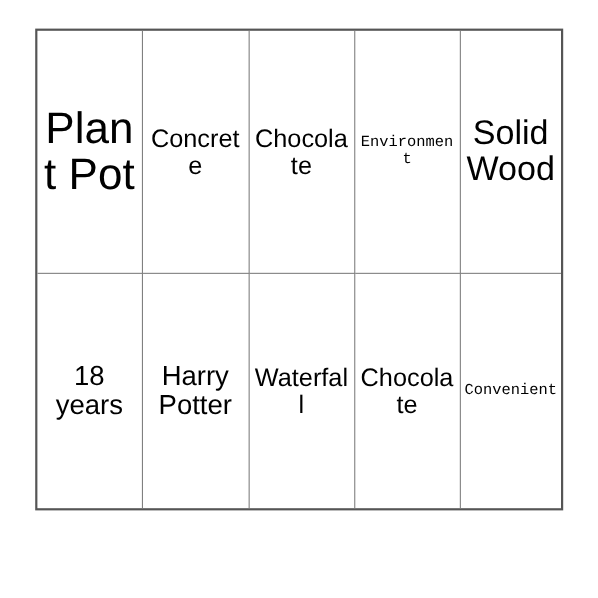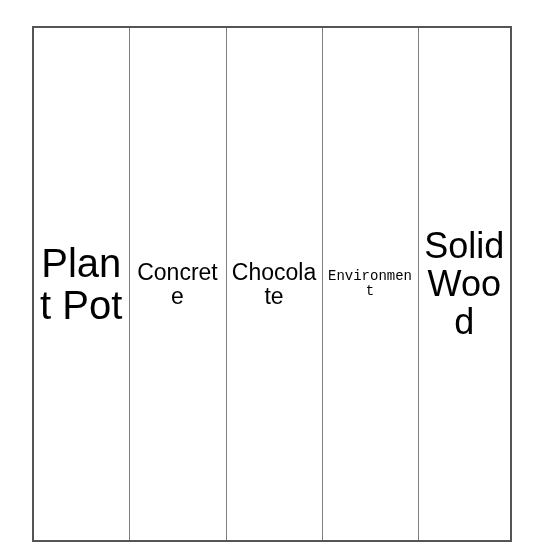--- a/index.html
+++ b/index.html
@@ -20,21 +20,21 @@
     left: 0;
     top: 0;
     width: 544px;
     height: 544px;
   }
   #bingo-card {
     position: absolute;
     left: 32px;
     top: 26px;
     width: 480px;
-    height: 516px;
+    height: 438px;
     box-sizing: border-box;
     border: 2px solid #555555;
     background: #ffffff;
   }
   table.bingo-table {
     width: 100%;
     height: 100%;
     border-collapse: collapse;
     table-layout: fixed;
   }
@@ -62,21 +62,21 @@
 
   
   tr.r0 { height: 98px; }
   tr.r1 { height: 97px; }
   tr.r2 { height: 96px; }
   tr.r3 { height: 95px; }
   tr.r4 { height: 97px; }
 
   
   .sz-xl { font-size: 40px; }
-  .sz-lg { font-size: 36px; }
+  .sz-lg { font-size: 31px; }
   .sz-md { font-size: 25px; }
   .sz-sm { font-size: 23px; }
   .sz-xs { font-size: 14px; font-family: Liberation Mono, monospace; }
   .sz-xxs { font-size: 13px; }
 
   .cell-text { display: block; }
 </style>
 </head>
 <body>
 
@@ -101,16 +101,33 @@
           <td class="bingo-cell sz-sm">
               <span class="cell-text">Chocolate</span>
             </td>
           <td class="bingo-cell sz-xs">
               <span class="cell-text">Environment</span>
             </td>
           <td class="bingo-cell sz-lg">
               <span class="cell-text">Solid Wood</span>
             </td>
         </tr>
+        <tr class="r3">
+          <td class="bingo-cell sz-md">
+              <span class="cell-text">18 years</span>
+            </td>
+          <td class="bingo-cell sz-md">
+              <span class="cell-text">Harry Potter</span>
+            </td>
+          <td class="bingo-cell sz-sm">
+              <span class="cell-text">Waterfall</span>
+            </td>
+          <td class="bingo-cell sz-sm">
+              <span class="cell-text">Chocolate</span>
+            </td>
+          <td class="bingo-cell sz-xs">
+              <span class="cell-text">Convenient</span>
+            </td>
+        </tr>
       </tbody>
     </table>
   </div>
 </div>
 
 </body></html>

